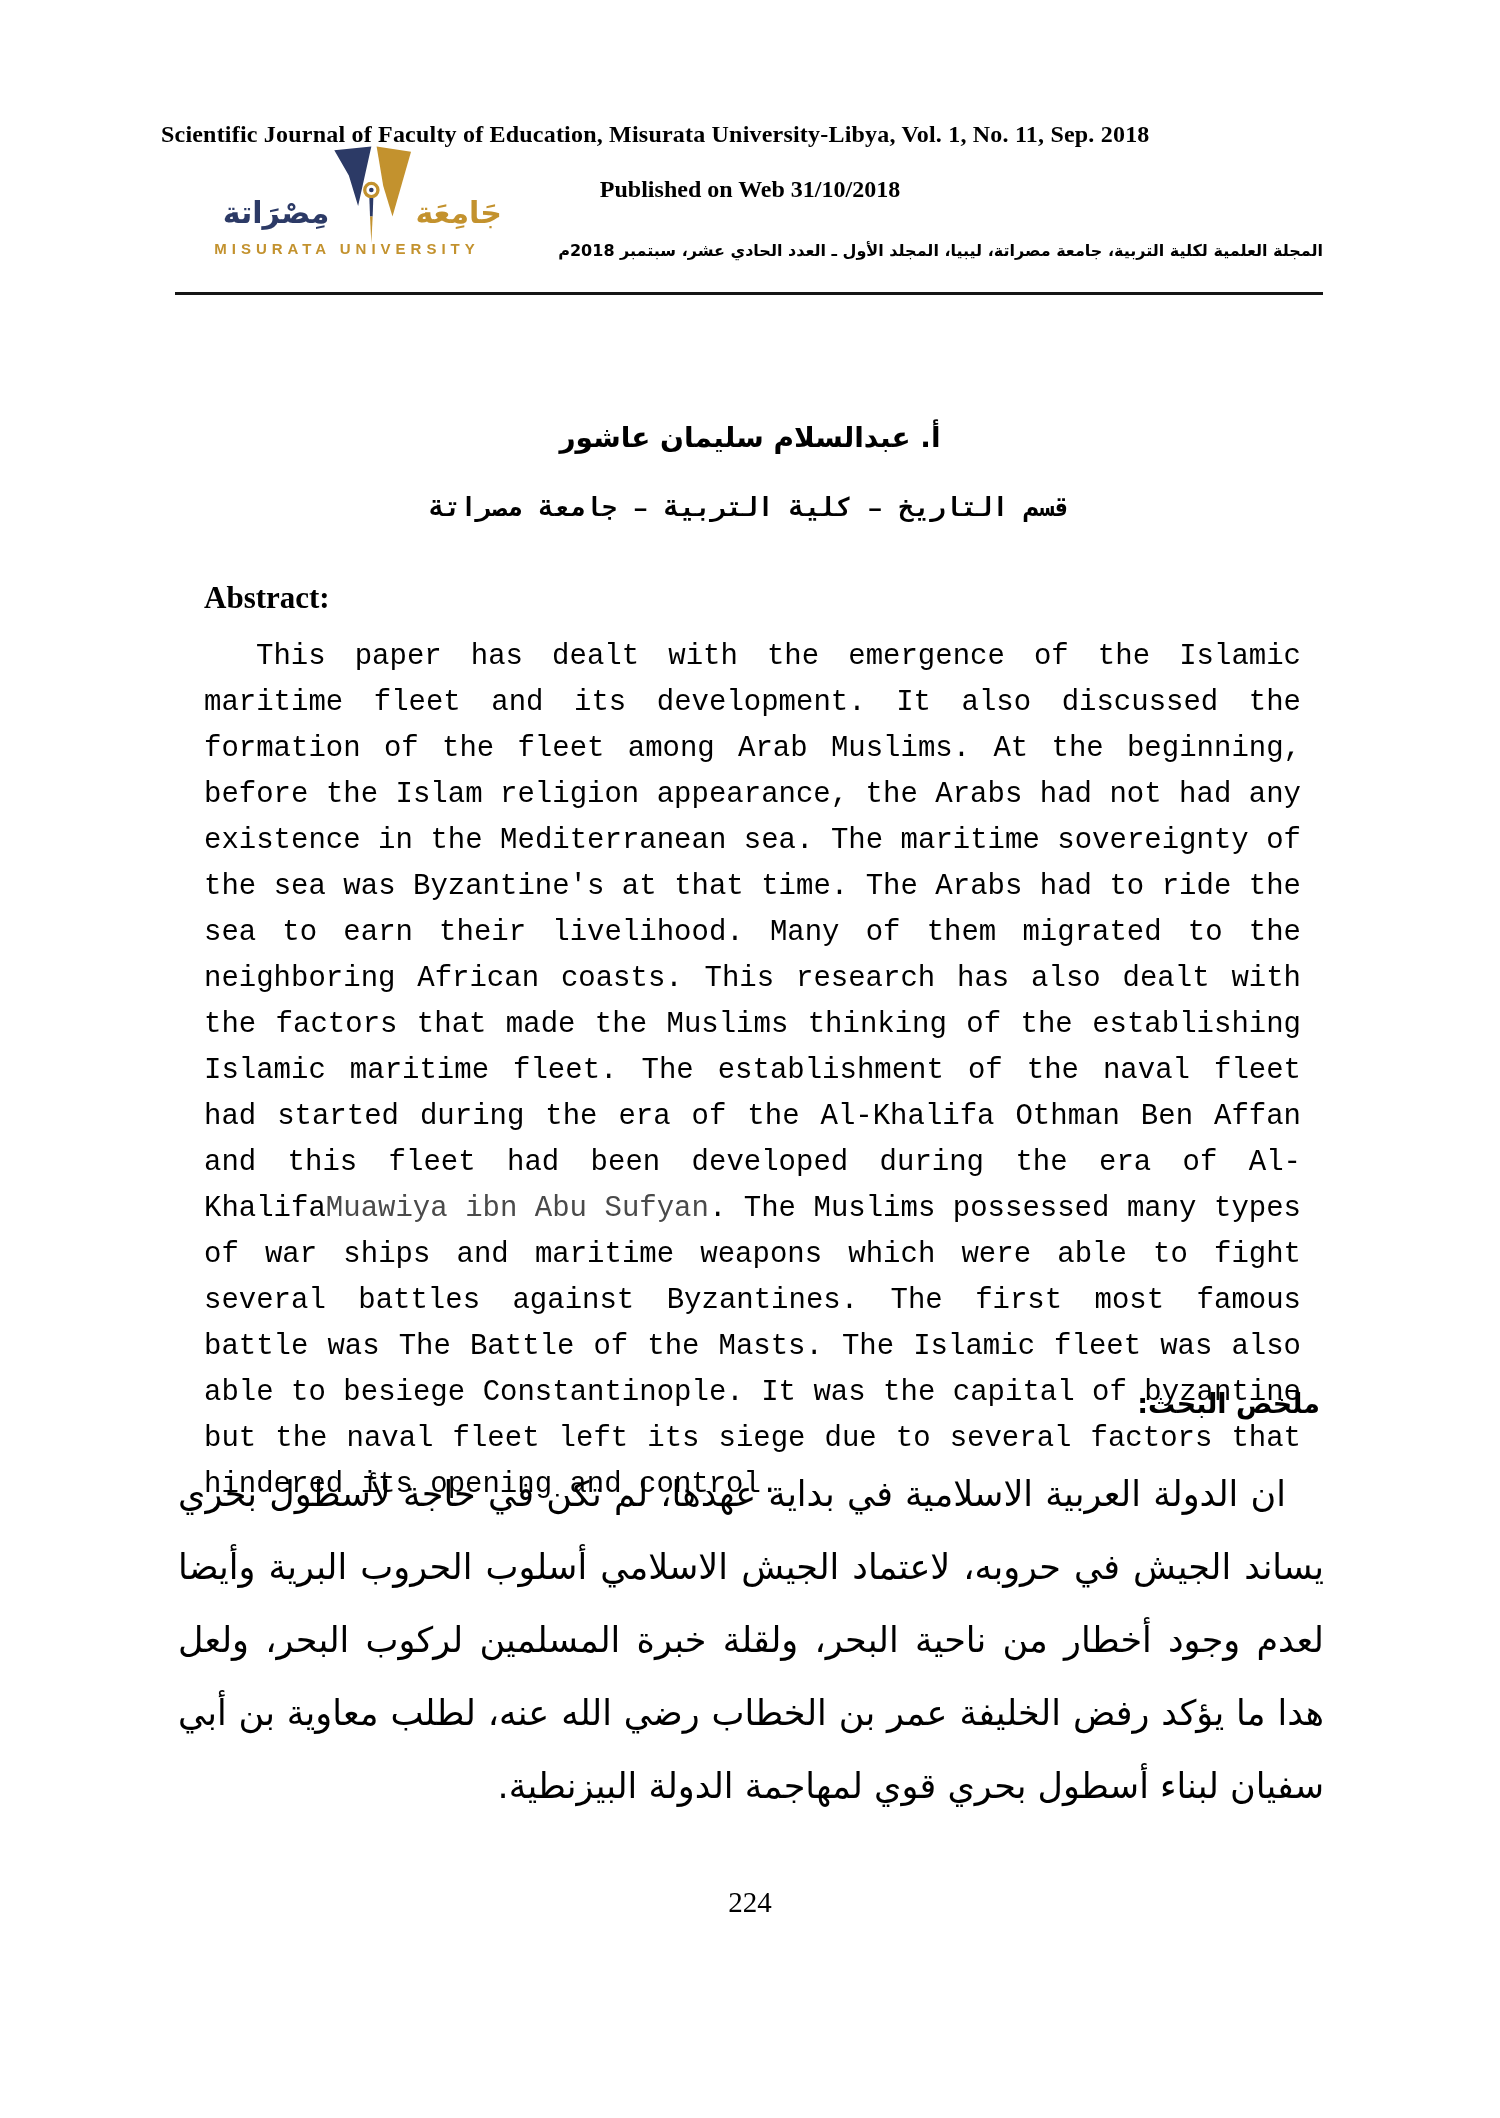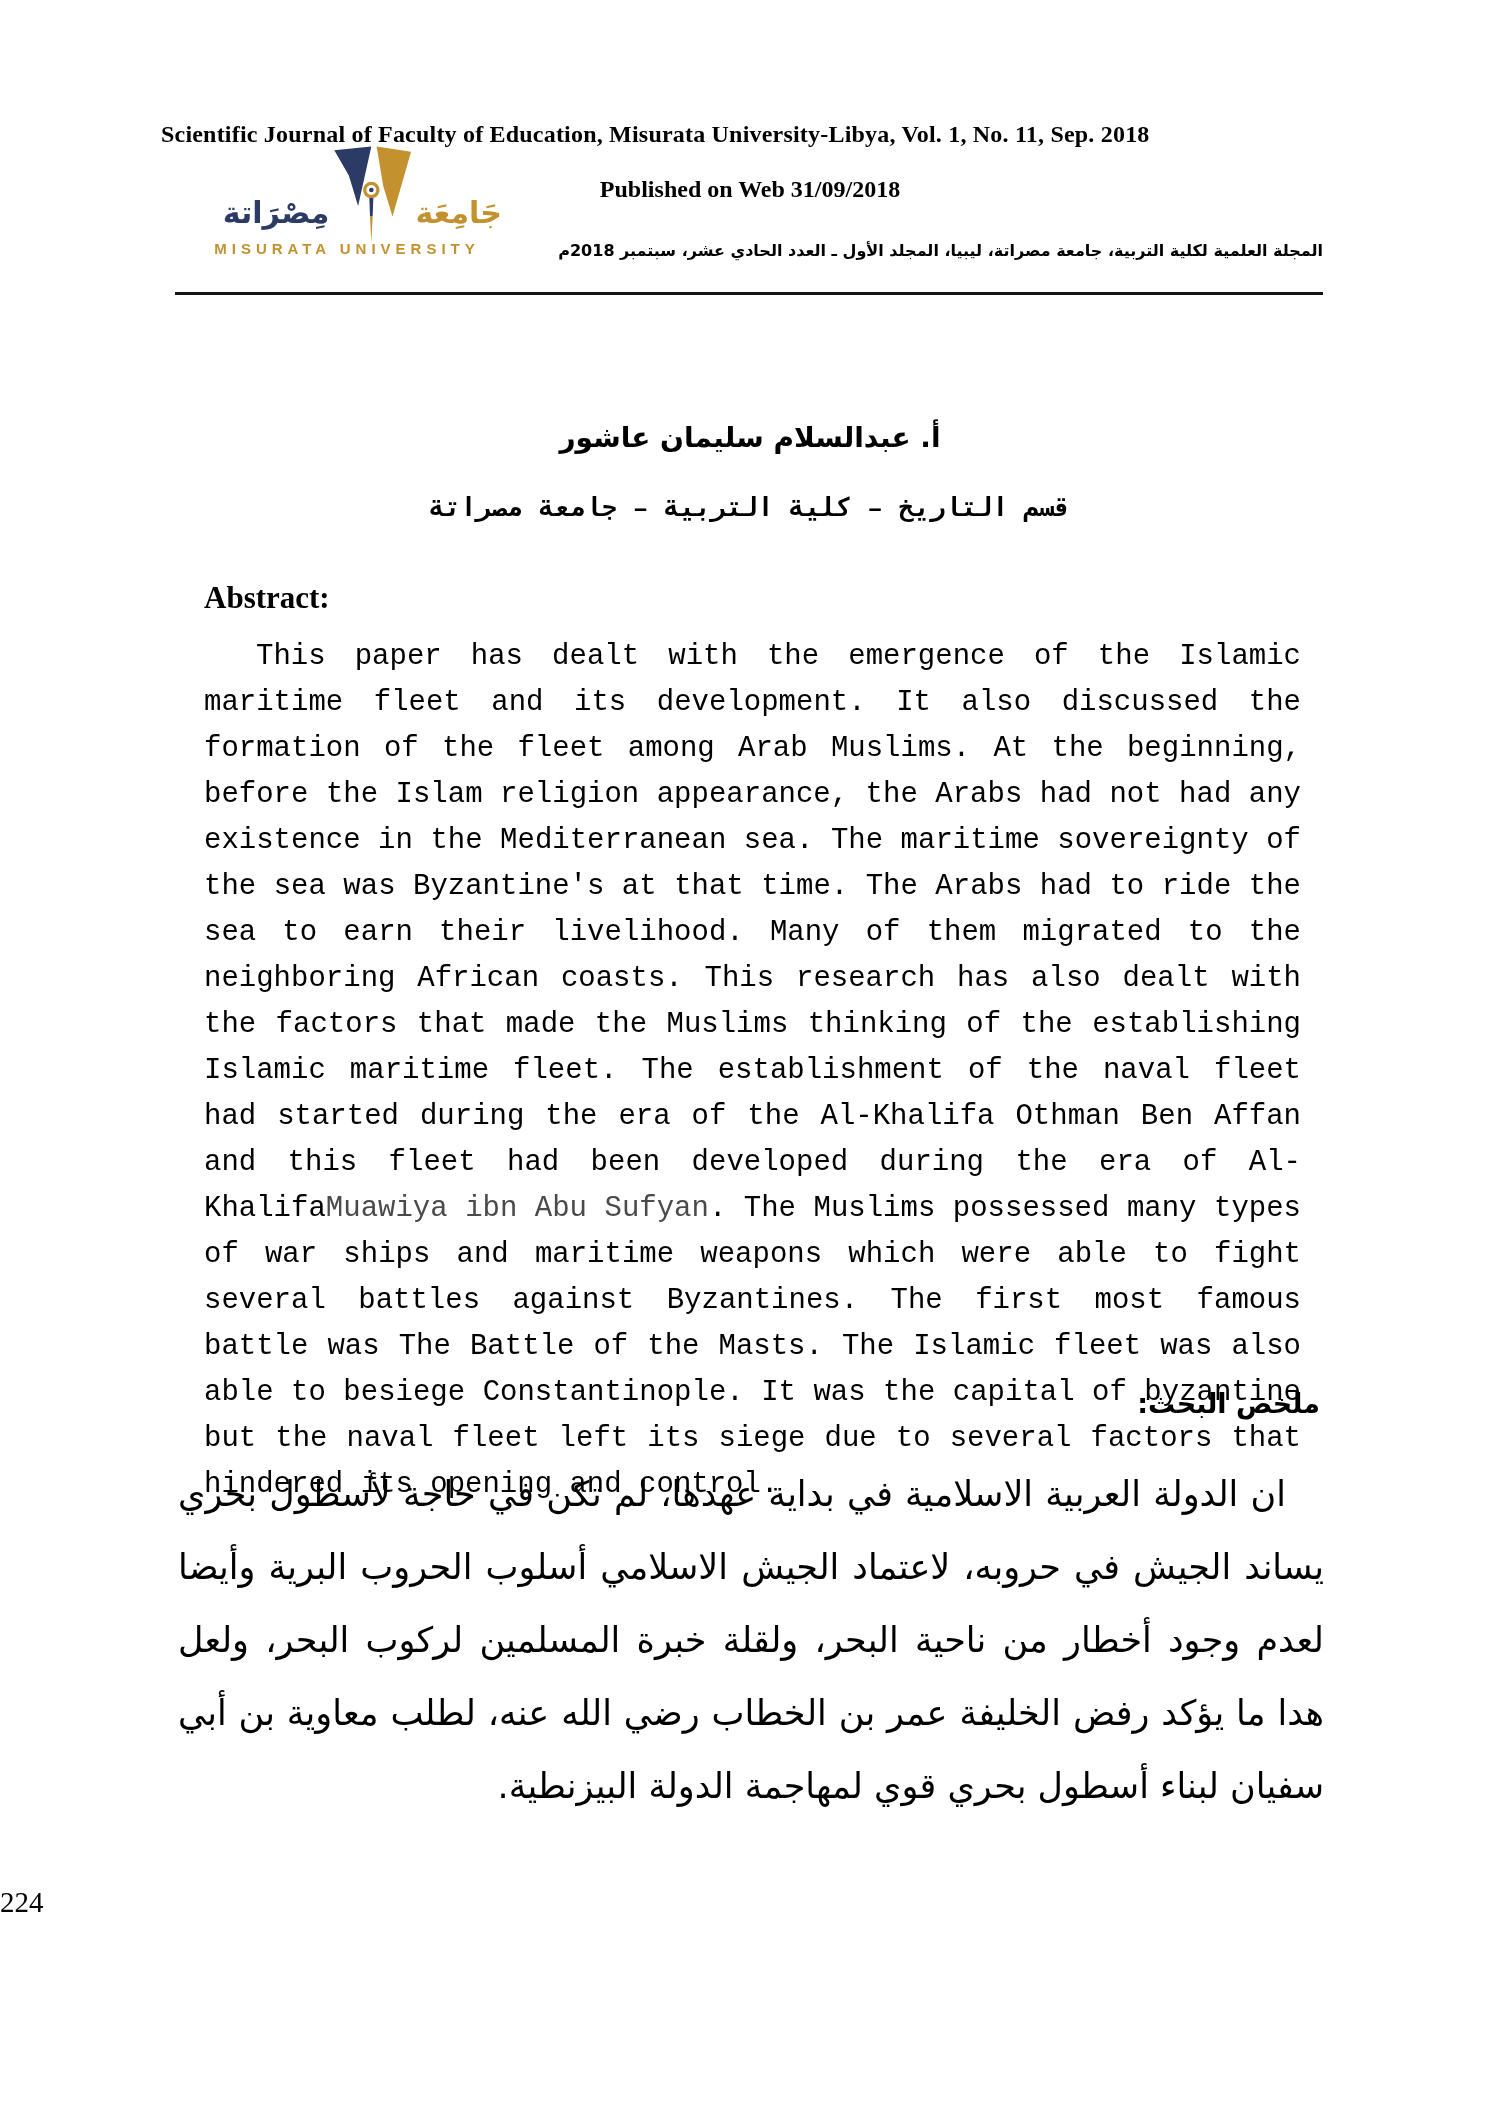--- a/index.html
+++ b/index.html
@@ -58,21 +58,21 @@
   .sum-h{
     position:absolute;top:1388px;right:180px;direction:rtl;
     font-family:"DejaVu Sans", sans-serif;font-weight:bold;font-size:27px;
   }
   .sum-p{
     position:absolute;top:1458px;left:178px;width:1146px;direction:rtl;
     font-family:"DejaVu Sans", sans-serif;font-size:35px;line-height:73px;
     text-align:justify;text-indent:38px;
   }
   .page-num{
-    position:absolute;top:1886px;left:0;width:100%;
+    position:absolute;top:1886px;left:0;width:100%;text-align:center;
     font-family:"Liberation Serif", serif;font-size:29px;
   }
 </style>
 </head>
 <body>
 
 <div id="page">
 
   <div class="hdr-en">Scientific Journal of Faculty of Education, Misurata University-Libya, Vol. 1, No. 11, Sep. 2018</div>
 
@@ -85,21 +85,21 @@
         <circle cx="64" cy="66" r="10" fill="none" stroke="#C3922E" stroke-width="5"></circle>
         <circle cx="64" cy="66" r="3.5" fill="#2C3A66"></circle>
         <polygon points="61,78 67,78 66,106 62,106" fill="#2C3A66"></polygon>
         <polygon points="62,106 66,106 64,146" fill="#C3922E"></polygon>
       </svg>
       <span class="logo-ar gold">جَامِعَة</span>
     </div>
     <div class="logo-name">MISURATA UNIVERSITY</div>
   </div>
 
-  <div class="hdr-pub">Published on Web 31/09/2018</div>
+  <div class="hdr-pub">Published on Web 31/10/2018</div>
 
   <div class="hdr-ar">المجلة العلمية لكلية التربية، جامعة مصراتة، ليبيا، المجلد الأول ـ العدد الحادي عشر، سبتمبر 2018م</div>
 
   <div class="hdr-rule"></div>
 
 
   <div class="author">أ. عبدالسلام سليمان عاشور</div>
 
   <div class="dept">قسم التاريخ – كلية التربية – جامعة مصراتة</div>
 

